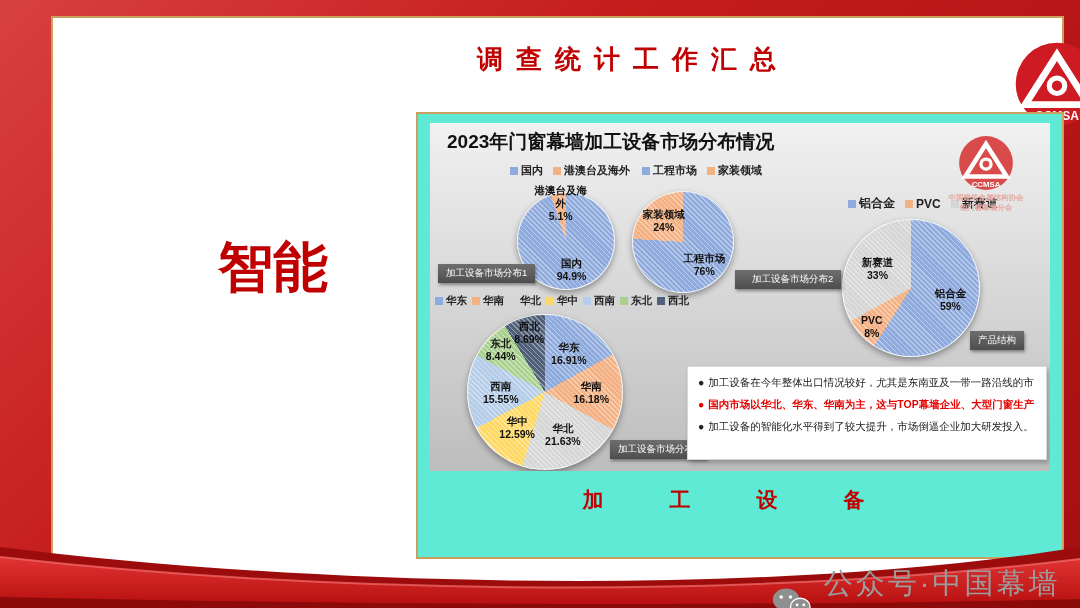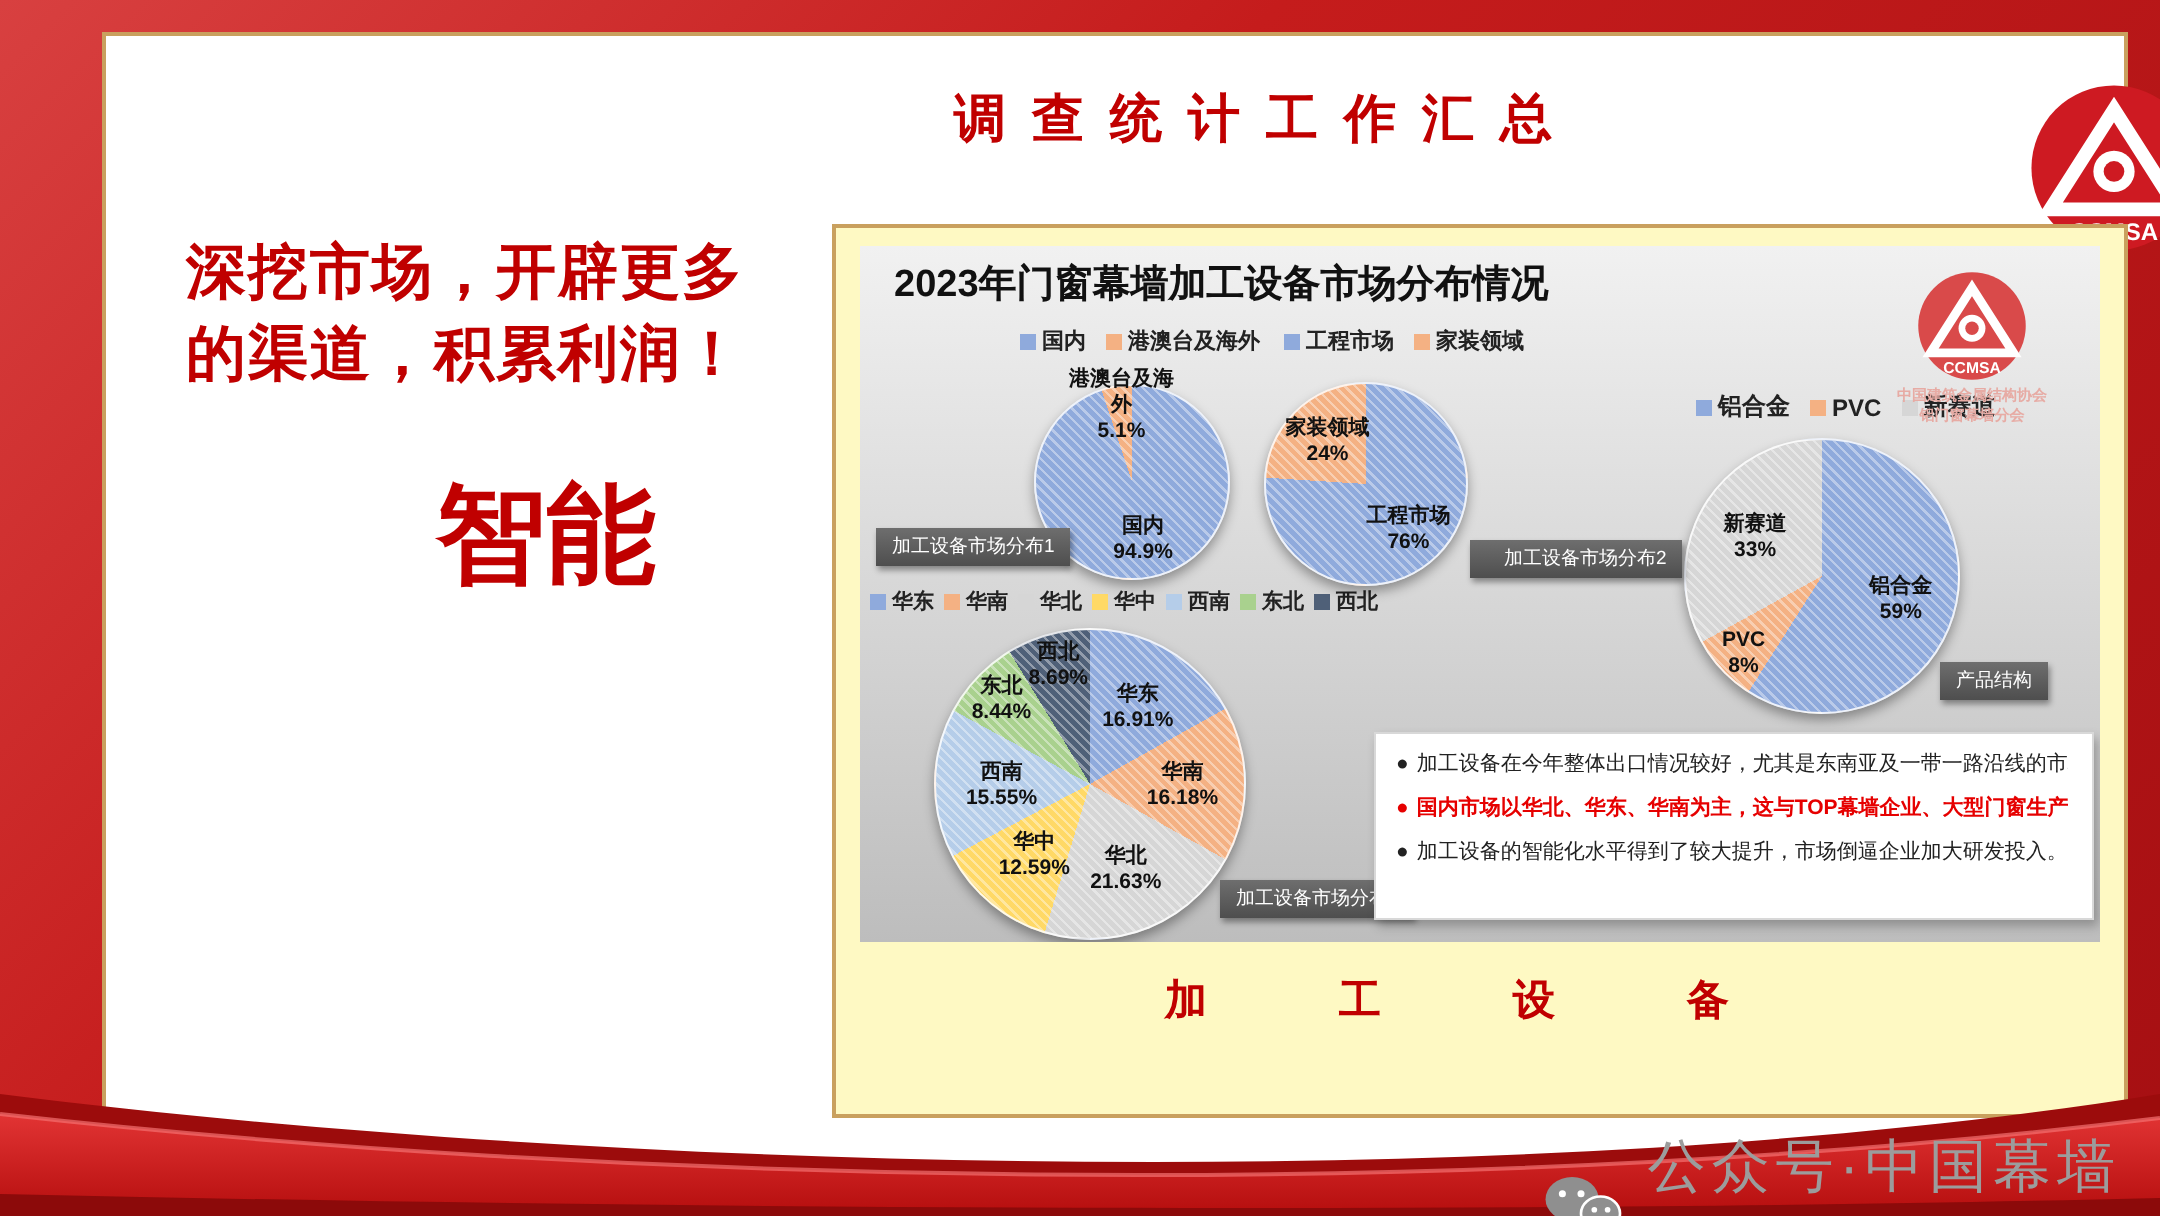--- a/index.html
+++ b/index.html
@@ -16,21 +16,21 @@
   .logo-big{position:absolute;left:961px;top:23px;width:86px;height:86px;}
   
   .slogan{position:absolute;left:40px;top:98px;width:330px;
        font-family:"Liberation Serif",serif;font-weight:bold;font-size:30px;
        line-height:41px;color:#c00000;letter-spacing:1px;}
   .motto{position:absolute;left:60px;top:212px;width:320px;text-align:center;
        font-family:"Liberation Serif",serif;font-weight:bold;font-size:55px;
        line-height:76px;color:#c00000;}
   
   .chart-panel{position:absolute;left:363px;top:94px;width:648px;height:447px;
-       background:#fef9c3;border:2px solid #c9a05e;box-sizing:border-box;}
+       background:#5eead4;border:2px solid #c9a05e;box-sizing:border-box;}
   .chart-area{position:absolute;left:12px;top:9px;width:620px;height:348px;
        background:linear-gradient(#f1f1f1,#bdbdbd);overflow:hidden;}
   .chart-title{position:absolute;left:17px;top:6px;font-size:19px;font-weight:bold;color:#111;}
   .legend{position:absolute;display:flex;gap:10px;font-size:11px;font-weight:bold;color:#222;}
   .legend .item{display:flex;align-items:center;gap:3px;white-space:nowrap;}
   .legend .sw{width:8px;height:8px;display:inline-block;}
   .legend-1{left:80px;top:40px;}
   .legend-2{left:212px;top:40px;}
   .legend-product{left:418px;top:72px;font-size:12px;}
   .legend-regions{left:5px;top:171px;gap:5px;font-size:10.5px;}
@@ -82,24 +82,20 @@
     <div class="header-title">调查统计工作汇总</div>
 
     <svg class="logo-big" viewBox="0 0 100 100">
       <circle cx="50" cy="50" r="48" fill="#ce1a22"></circle>
       <polygon points="50,16 87,74 13,74" fill="none" stroke="#ffffff" stroke-width="8"></polygon>
       <circle cx="50" cy="52" r="12" fill="#ffffff"></circle>
       <circle cx="50" cy="52" r="6" fill="#ce1a22"></circle>
       <text x="50" y="92" text-anchor="middle" font-size="14" font-weight="bold" fill="#ffffff" font-family="Liberation Sans, sans-serif">CCMSA</text>
     </svg>
 
-    <div class="slogan">
-      <div>深挖市场，开辟更多</div>
-      <div>的渠道，积累利润！</div>
-    </div>
     <div class="motto">
       <div>智能</div>
     </div>
 
     <div class="chart-panel">
       <div class="chart-area">
         <div class="chart-title">2023年门窗幕墙加工设备市场分布情况</div>
 
         <div class="legend legend-1">
             <span class="item">

